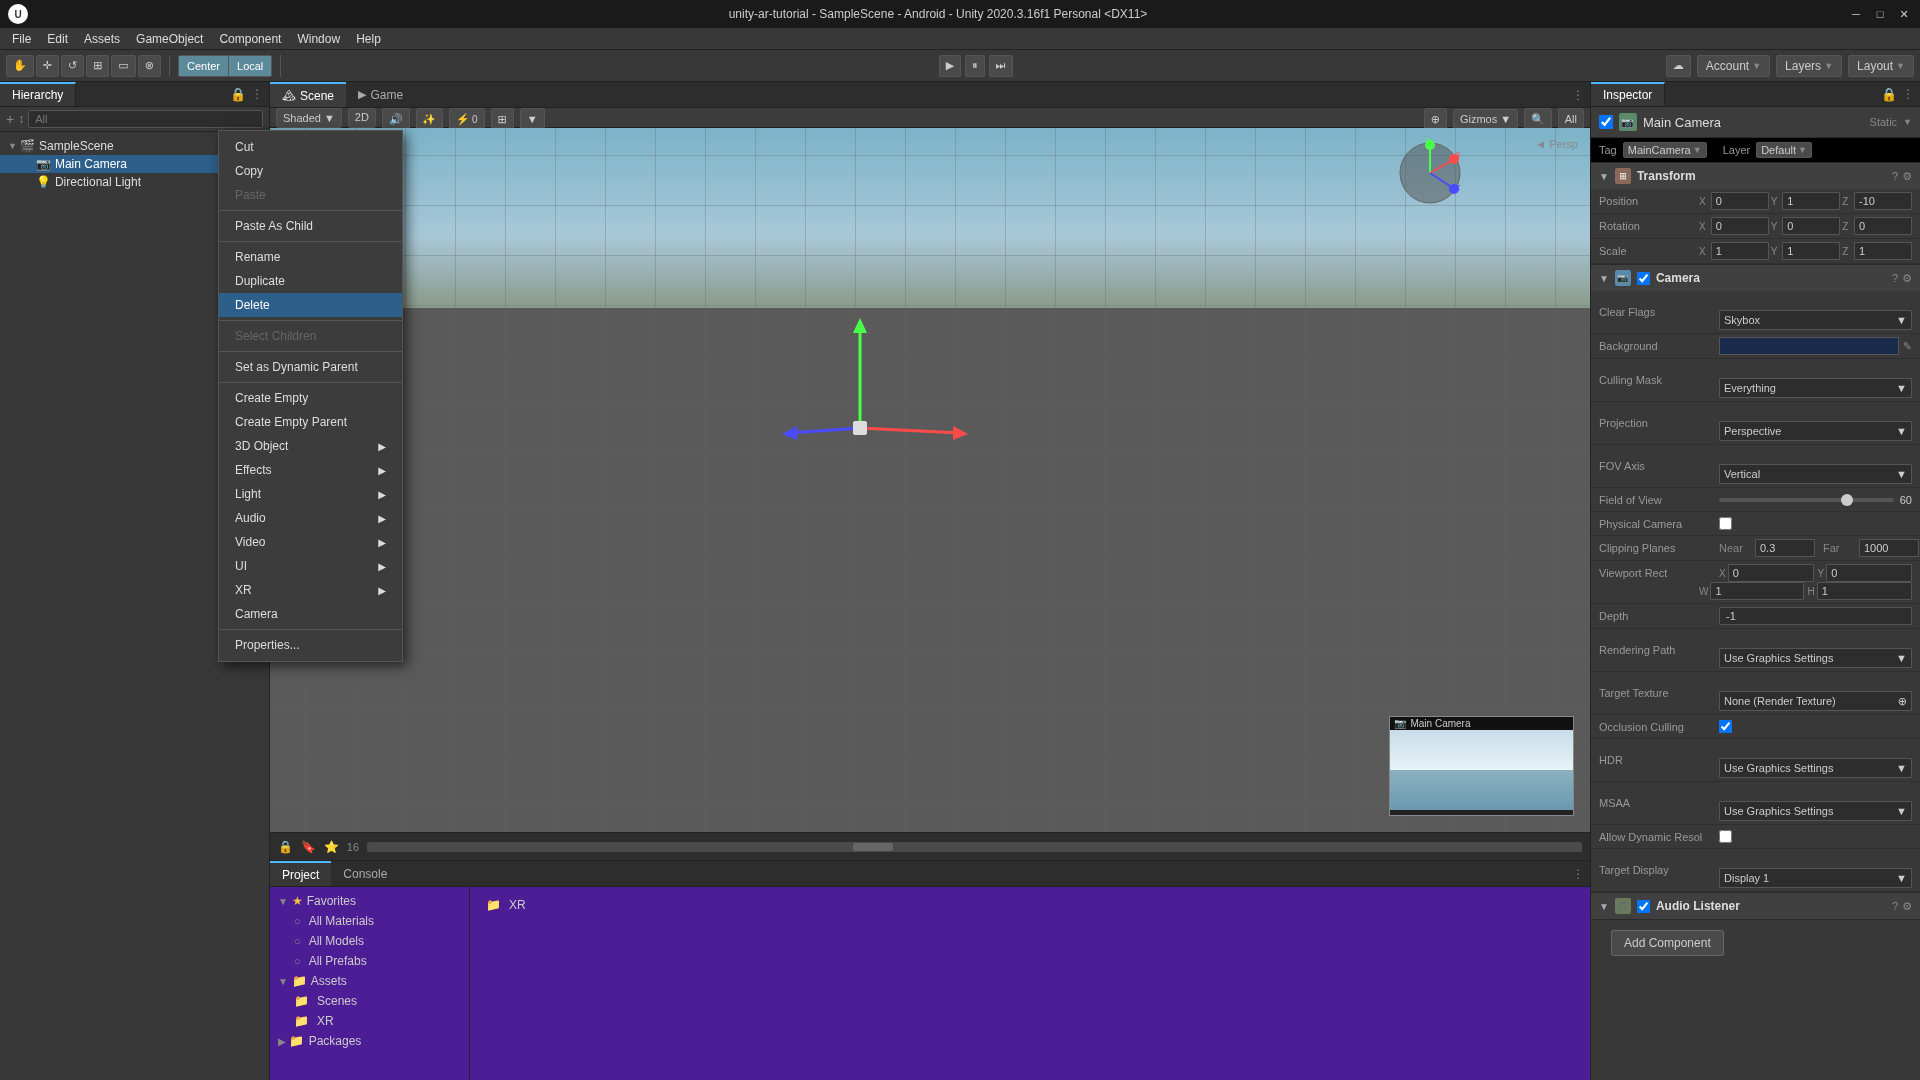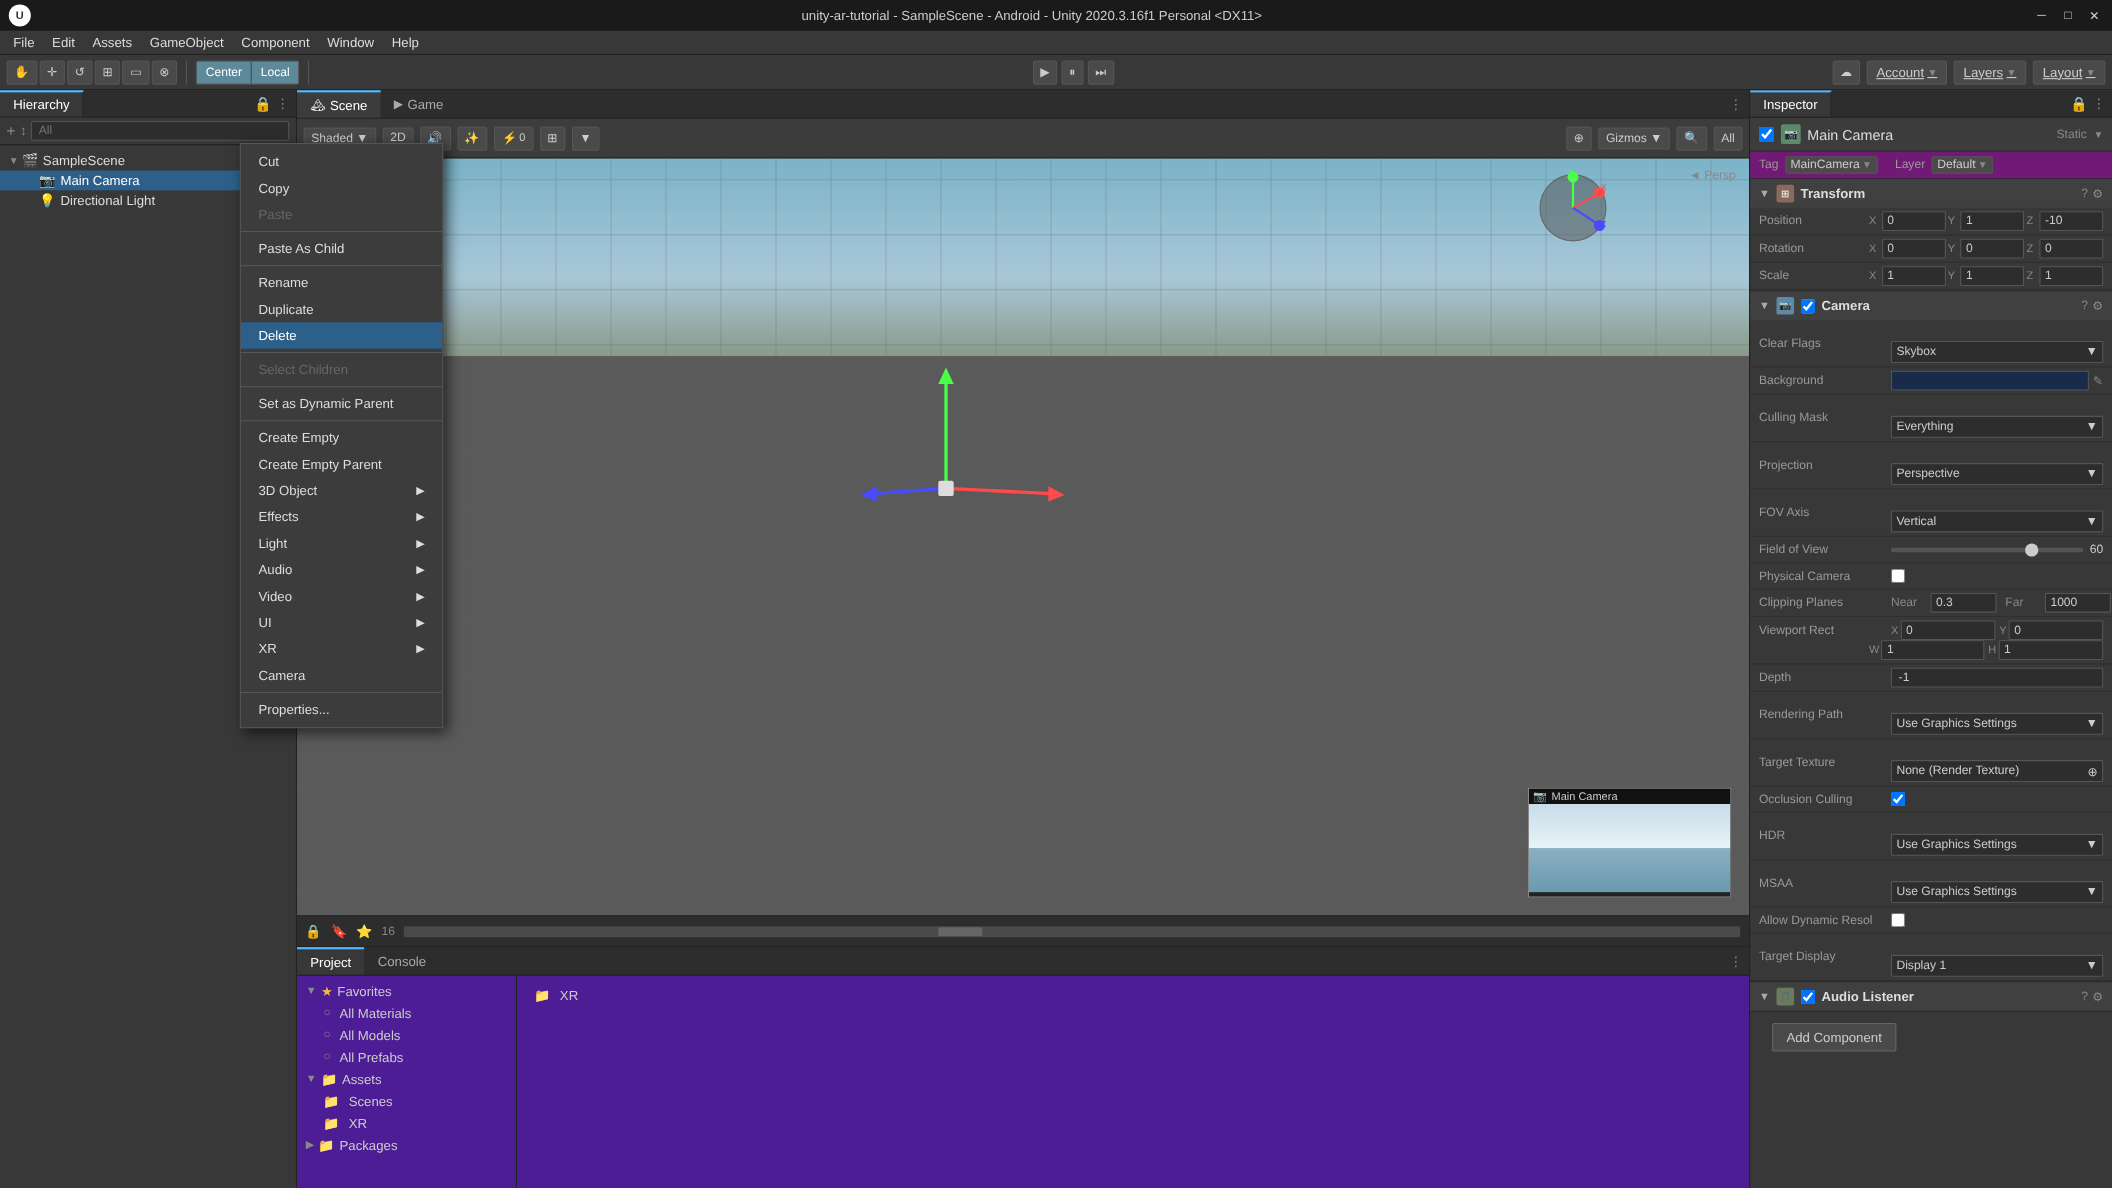--- a/index.html
+++ b/index.html
@@ -78,21 +78,21 @@
     }
     .center-local-item {
       padding: 0 8px; cursor: pointer; color: #ccc; font-size: 11px; height: 100%;
       display: flex; align-items: center;
     }
     .center-local-item.active { background: #5d8a9a; color: #fff; }
     .top-right-btns { margin-left: auto; display: flex; align-items: center; gap: 6px; }
     .account-btn {
       background: #4a4a4a; border: 1px solid #555; border-radius: 2px;
       color: #ccc; padding: 2px 8px; cursor: pointer; height: 22px;
-      display: flex; align-items: center; gap: 3px; text-decoration: underline;
+      display: flex; align-items: center; gap: 3px;
     }
 
     
     #main-layout {
       display: flex;
       height: calc(1080px - 28px - 22px - 32px);
     }
 
     
     #hierarchy-panel {
@@ -185,23 +185,23 @@
       height: 100%;
       display: flex; align-items: center;
     }
     .view-tab.active {
       background: #3c3c3c;
       color: #fff;
       border-top: 2px solid #4db8ff;
     }
     .view-toolbar {
       background: #3c3c3c;
-      height: 36px;
-      display: flex;
-      align-items: center;
+      height: 20px;
+      display: flex;
+      align-items: flex-start;
       padding: 0 6px;
       gap: 6px;
       border-bottom: 1px solid #222;
     }
     .shaded-btn {
       background: #4a4a4a; border: 1px solid #555; border-radius: 2px;
       color: #ccc; padding: 2px 6px; font-size: 11px; cursor: pointer;
       display: flex; align-items: center; gap: 3px; height: 20px;
     }
     .view-2d-btn {
@@ -332,21 +332,21 @@
       font-size: 10px; color: #fff;
     }
     .obj-name { font-size: 13px; color: #ddd; flex: 1; }
     .obj-static { font-size: 11px; color: #888; }
 
     
     .tag-layer-row {
       display: flex; align-items: center; gap: 6px;
       padding: 4px 8px;
       border-bottom: 1px solid #2a2a2a;
-      background: #701a75;
+      background: #000000;
     }
     .tag-label { font-size: 11px; color: #999; }
     .tag-value {
       background: #4a4a4a; border: 1px solid #555; border-radius: 2px;
       color: #ccc; padding: 1px 4px; font-size: 11px; cursor: pointer;
       display: flex; align-items: center; gap: 2px;
     }
     .dropdown-arrow { font-size: 9px; color: #888; }
 
     

